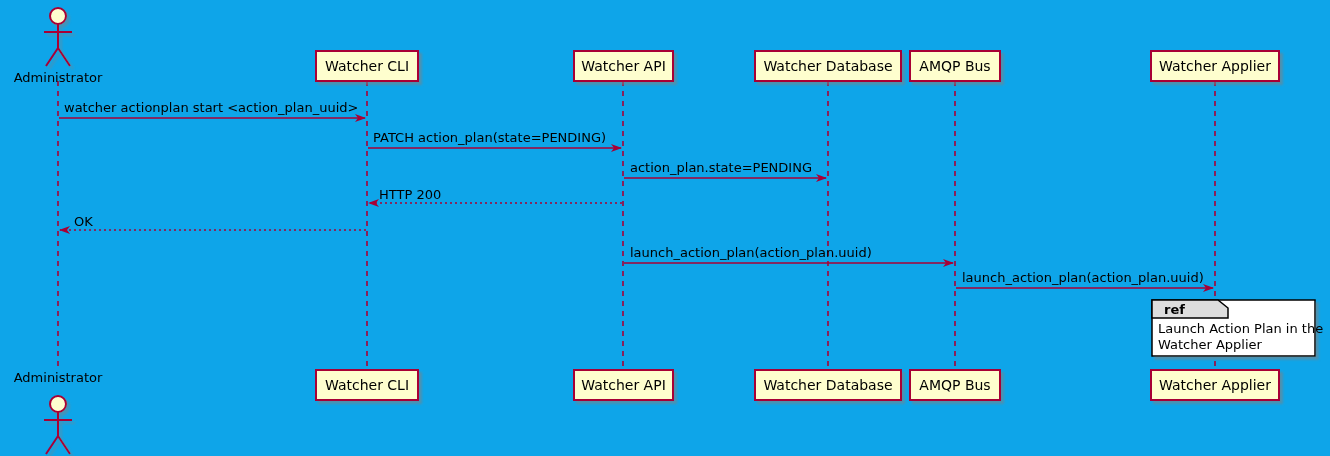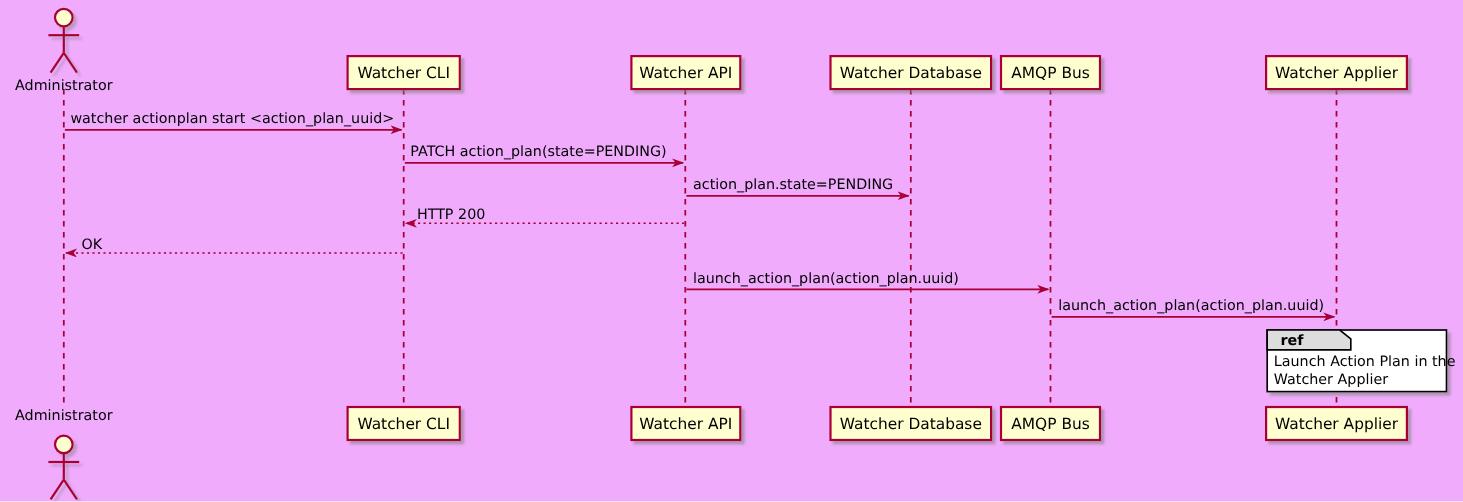--- a/index.html
+++ b/index.html
@@ -7,21 +7,21 @@
     padding: 0;
     background: #ffffff;
   }
   body {
     font-family: "DejaVu Sans", sans-serif;
   }
   #diagram {
     position: relative;
     width: 1330px;
     height: 456px;
-    background: #f0abfc;
+    background: #0ea5e9;
     overflow: hidden;
   }
   #diagram svg {
     position: absolute;
     top: 0;
     left: 0;
   }
   .dgm-text {
     font-family: "DejaVu Sans", sans-serif;
     fill: #000000;

